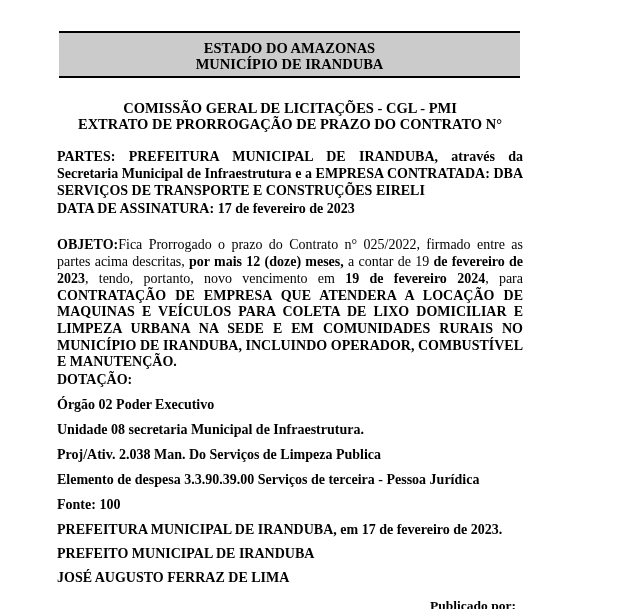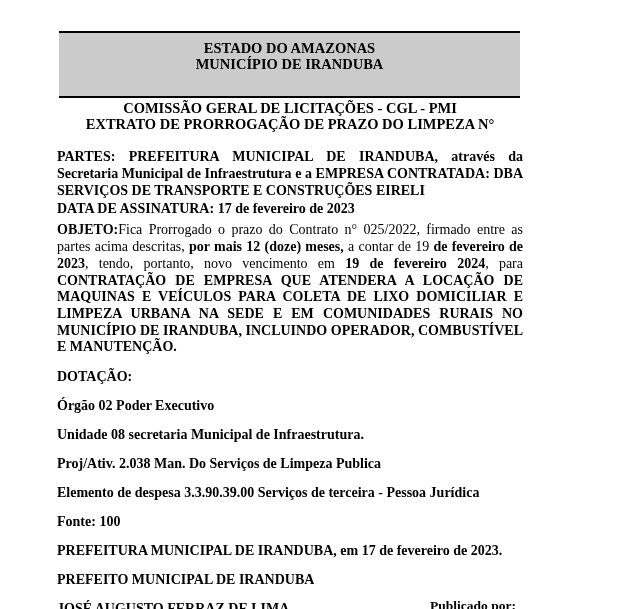--- a/index.html
+++ b/index.html
@@ -23,21 +23,21 @@
     left: 59px;
     top: 31px;
     width: 461px;
     background: #cbcbcb;
     border-top: 2px solid #000000;
     border-bottom: 2px solid #000000;
     text-align: center;
     font-weight: bold;
     font-size: 14.5px;
     line-height: 16px;
-    padding: 7px 0 24px 0;
+    padding: 7px 0 4px 0;
   }
   .content {
     position: absolute;
     left: 57px;
     top: 101px;
     width: 466px;
   }
   .doc-title {
     text-align: center;
     font-weight: bold;
@@ -45,24 +45,24 @@
     line-height: 15.7px;
     margin: 0 0 16px 0;
   }
   .para {
     margin: 0;
     line-height: 17px;
   }
   .justify { text-align: justify; }
   .b { font-weight: bold; }
   .partes   { margin-bottom: 1px; font-weight: bold; }
-  .data-line { margin-bottom: 5px; font-weight: bold; }
+  .data-line { margin-bottom: 20px; font-weight: bold; }
   .objeto   { line-height: 16.7px; }
   .line {
-    margin: 12px 0 8px 0;
+    margin: 0 0 8px 0;
     font-weight: bold;
     line-height: 17px;
     font-family: Liberation Serif, serif;
   }
   .line.footer { margin-bottom: 7px; }
   .publicado {
     position: absolute;
     left: 430px;
     top: 598px;
     font-weight: bold;
@@ -77,21 +77,21 @@
 
   <div class="letterhead">
     <div>ESTADO DO AMAZONAS</div>
     <div>MUNICÍPIO DE IRANDUBA</div>
   </div>
 
   <div class="content">
 
     <div class="doc-title">
       <div>COMISSÃO GERAL DE LICITAÇÕES - CGL - PMI</div>
-      <div>EXTRATO DE PRORROGAÇÃO DE PRAZO DO LIMPEZA N°</div>
+      <div>EXTRATO DE PRORROGAÇÃO DE PRAZO DO CONTRATO N°</div>
     </div>
 
     <p class="para justify partes">PARTES: PREFEITURA MUNICIPAL DE IRANDUBA, através da Secretaria Municipal de Infraestrutura e a EMPRESA CONTRATADA: DBA SERVIÇOS DE TRANSPORTE E CONSTRUÇÕES EIRELI</p>
 
     <p class="para data-line"><span>DATA DE ASSINATURA:</span><span> 17 de fevereiro de 2023</span></p>
 
     <p class="para justify objeto"><span class="b">OBJETO:</span><span>Fica Prorrogado o prazo do Contrato n° 025/2022, firmado entre as partes acima descritas, </span><span class="b">por mais 12 (doze) meses,</span><span> a contar de 19 </span><span class="b">de fevereiro de 2023</span><span>, tendo, portanto, novo vencimento em </span><span class="b">19 de fevereiro 2024</span><span>, para </span><span class="b">CONTRATAÇÃO DE EMPRESA QUE ATENDERA A LOCAÇÃO DE MAQUINAS E VEÍCULOS PARA COLETA DE LIXO DOMICILIAR E LIMPEZA URBANA NA SEDE E EM COMUNIDADES RURAIS NO MUNICÍPIO DE IRANDUBA, INCLUINDO OPERADOR, COMBUSTÍVEL E MANUTENÇÃO.</span></p>
 
     <p class="para line">DOTAÇÃO:</p>
     <p class="para line">Órgão 02 Poder Executivo</p>

